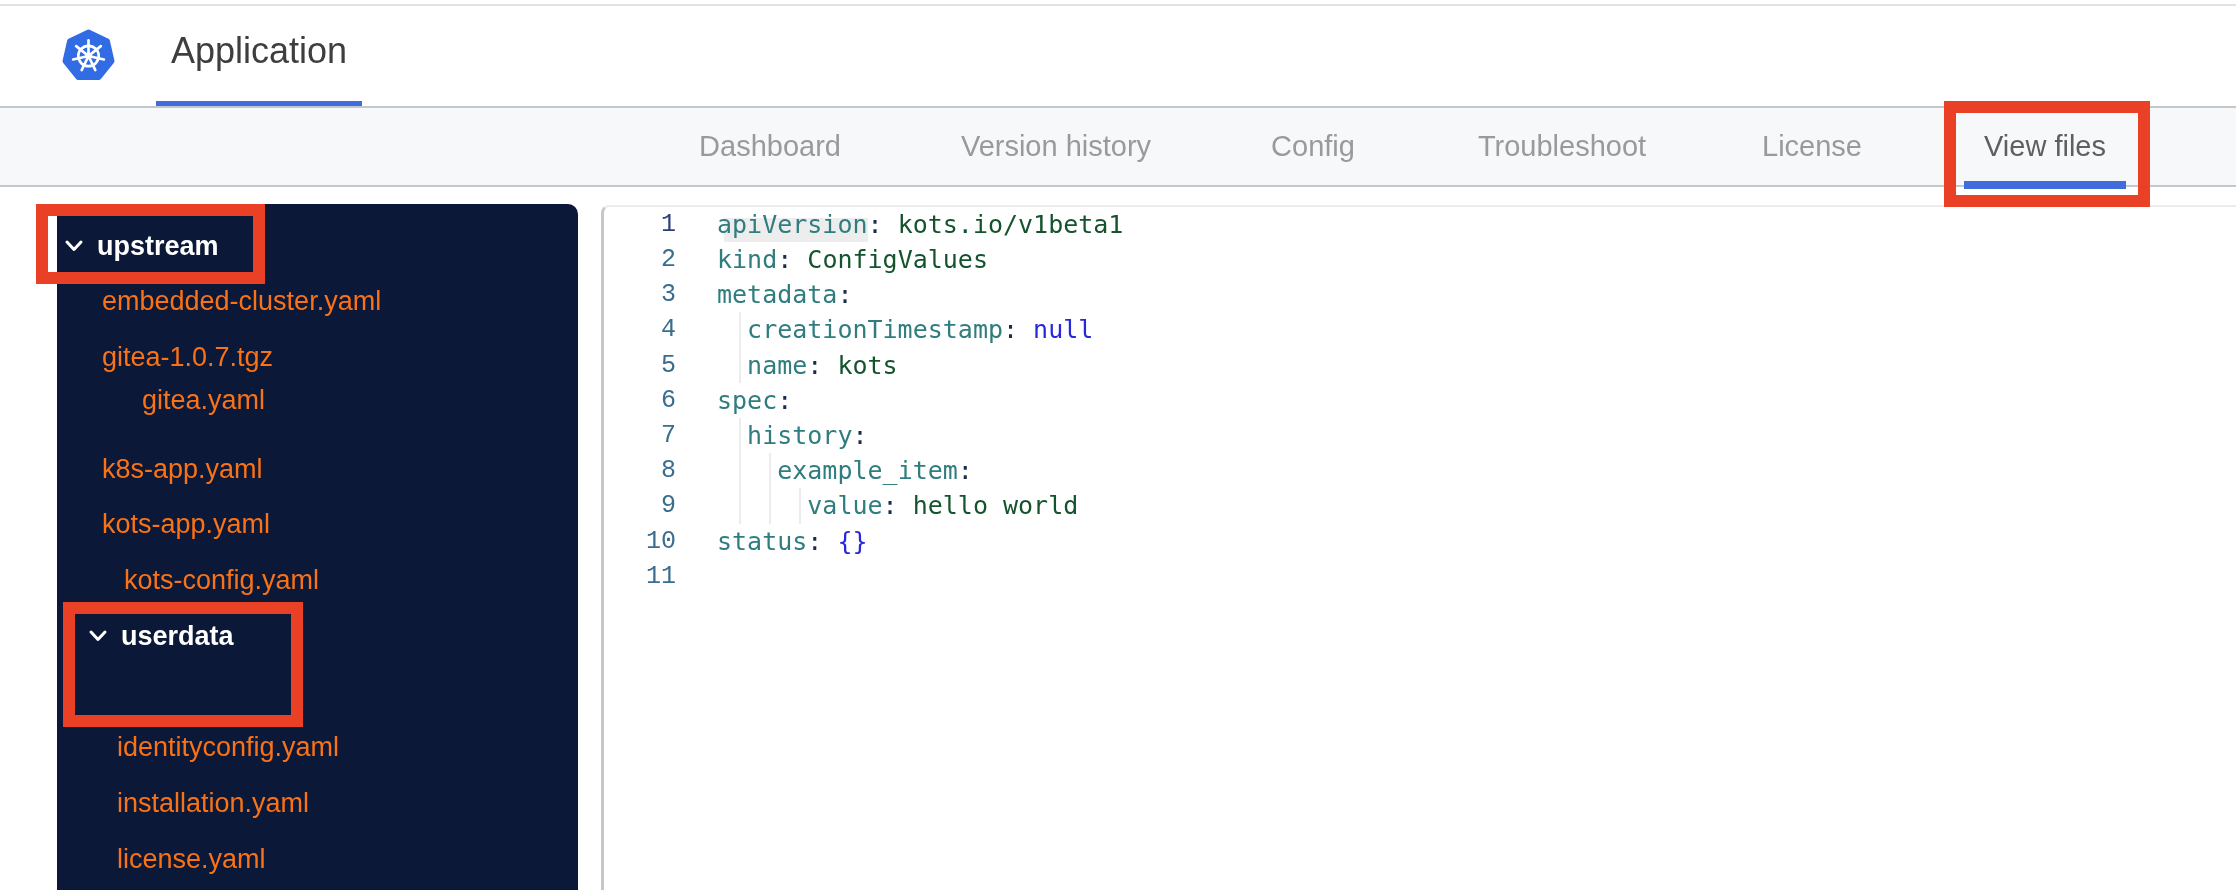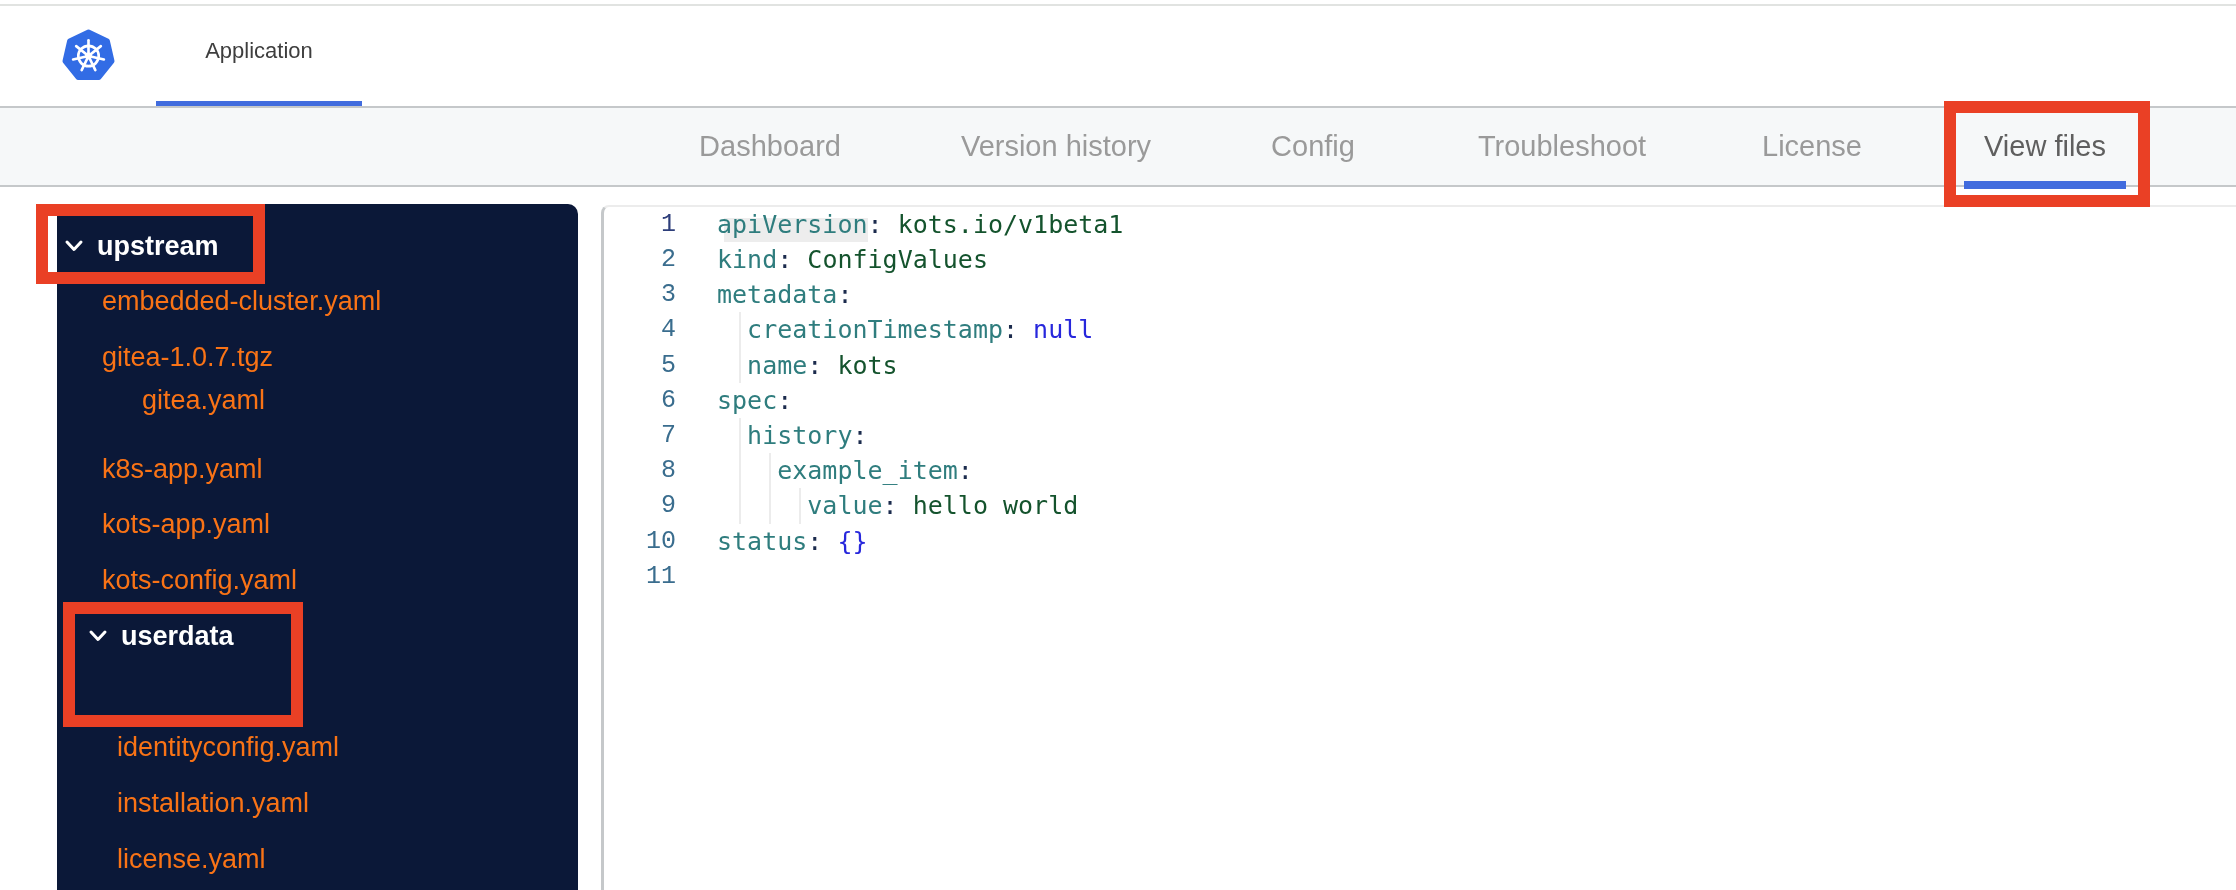--- a/index.html
+++ b/index.html
@@ -4,21 +4,21 @@
 <style>
   html,body{margin:0;padding:0;width:2236px;height:890px;overflow:hidden;background:#fff;
     font-family:"Liberation Sans",sans-serif;}
   .abs{position:absolute;}
   #stage{position:absolute;inset:0;width:2236px;height:890px;}
   
   #topline{left:0;top:4px;width:2236px;height:2px;background:#e1e3e1;}
   
   #header{left:0;top:0;width:2236px;height:106px;background:#fff;}
   .hdr-tab{top:0;height:101px;display:flex;align-items:center;justify-content:center;
-    font-size:22px;color:#3e3e3e;}
+    font-size:36px;color:#3e3e3e;}
   #tab-application{left:156px;width:206px;}
   #tab-cluster{left:380px;width:300px;}
   #app-underline{left:156px;top:101px;width:206px;height:5px;background:#416cde;}
   
   #subnav{left:0;top:106px;width:2236px;height:77px;background:#f6f8f9;
     border-top:2px solid #c5c8ca;border-bottom:2px solid #c5c8ca;box-sizing:content-box;}
   .nav-item{position:absolute;top:0;height:77px;display:flex;align-items:center;
     font-size:29px;color:#9a9a9a;transform:translateX(-50%);white-space:nowrap;}
   .nav-item.active{color:#5f5f5f;}
   #viewfiles-underline{left:1964px;top:73px;width:162px;height:8px;background:#416cde;}
@@ -100,21 +100,21 @@
       <div class="tree-row" style="top: 168px; padding-left: 40px;">
         <span class="tree-label" style="margin-left: 45px;">gitea.yaml</span>
       </div>
       <div class="tree-row" style="top: 237.08px;">
         <span class="tree-label" style="margin-left: 45px;">k8s-app.yaml</span>
       </div>
       <div class="tree-row" style="top: 292.85px;">
         <span class="tree-label" style="margin-left: 45px;">kots-app.yaml</span>
       </div>
       <div class="tree-row" style="top: 348.62px;">
-        <span class="tree-label" style="margin-left: 45px;">kots-config.yaml</span>
+        <span class="tree-label" style="margin-left: 67px;">kots-config.yaml</span>
       </div>
       <div class="tree-row" style="top: 404.39px;">
         <svg width="20" height="14" viewBox="0 0 20 14" class="chev" style="left: 31px;">
           <path d="M3 3 L10 10.5 L17 3" stroke="#ffffff" stroke-width="3" fill="none" stroke-linecap="round" stroke-linejoin="round"></path>
         </svg>
         <span class="tree-label folder" style="margin-left: 64px;">userdata</span>
       </div>
       <div class="tree-row" style="top: 515.93px;">
         <span class="tree-label" style="margin-left: 60px;">identityconfig.yaml</span>
       </div>

